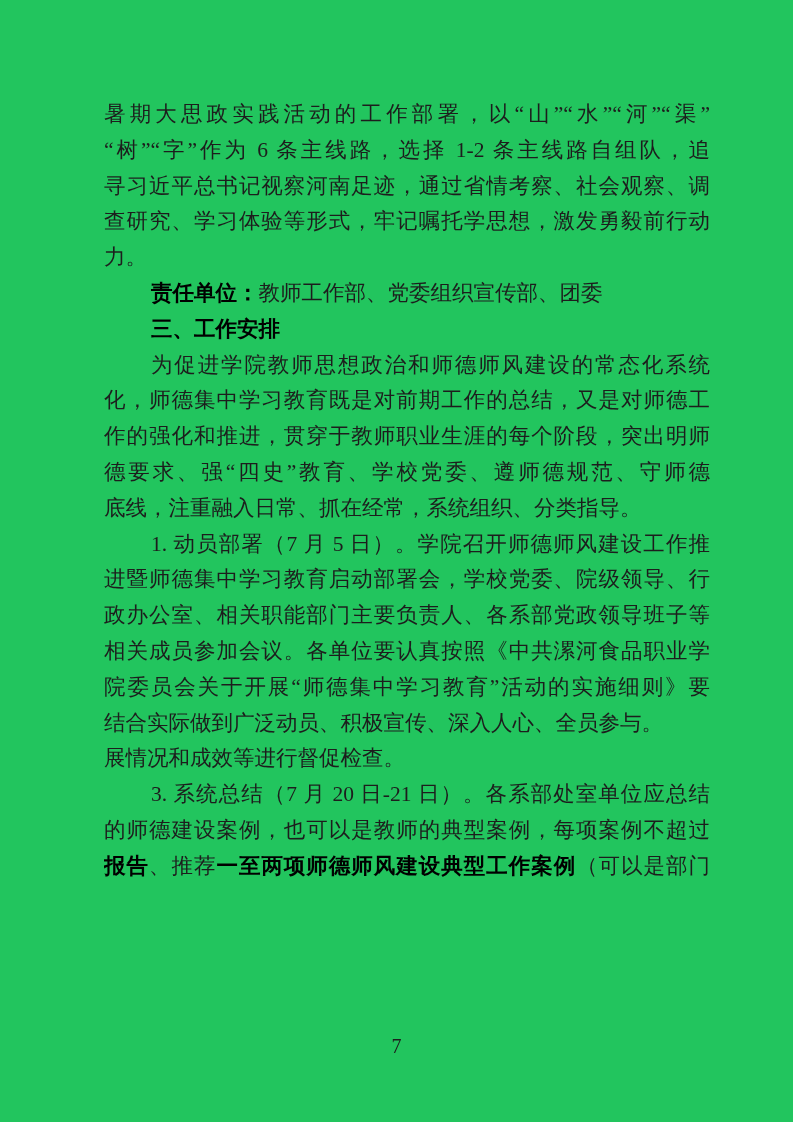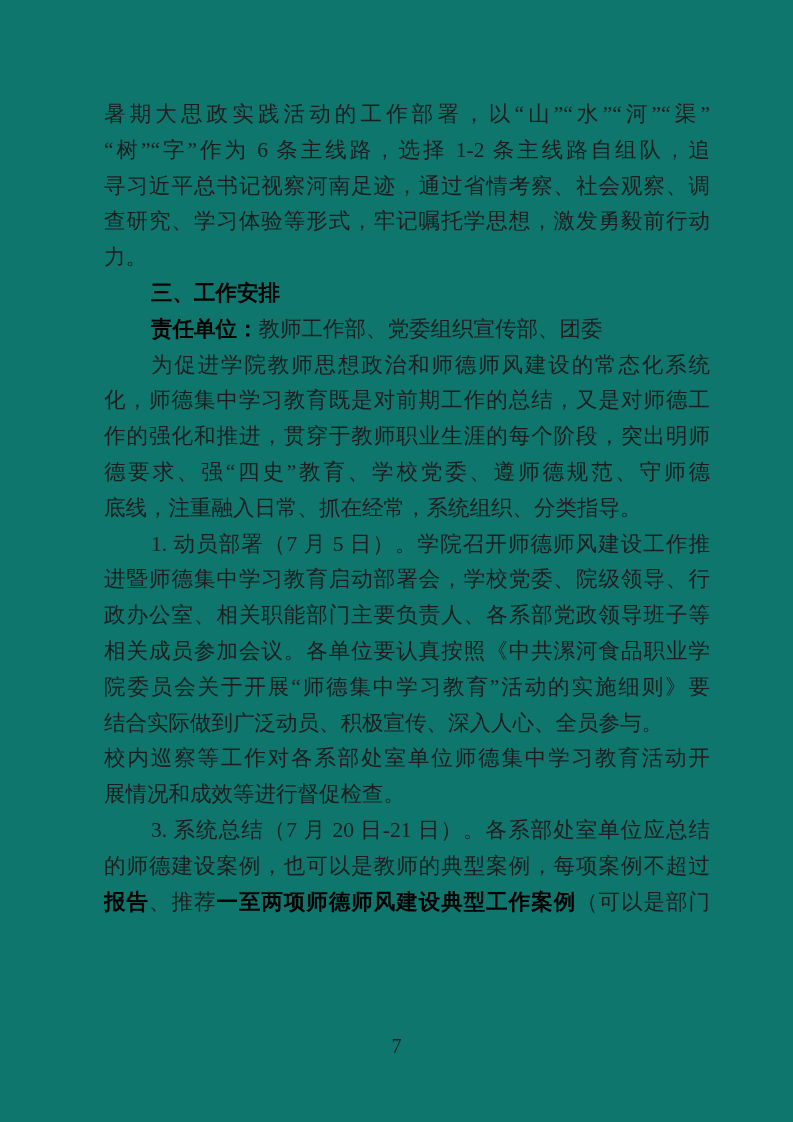--- a/index.html
+++ b/index.html
@@ -4,21 +4,21 @@
 <style>
   html, body {
     margin: 0;
     padding: 0;
     background: #ffffff;
   }
   .page {
     position: relative;
     width: 793px;
     height: 1122px;
-    background: #0f766e;
+    background: #22c55e;
     font-family: "Liberation Serif", "DejaVu Serif", serif;
     color: #1d1d1d;
     overflow: hidden;
   }
   .text-block {
     position: absolute;
     left: 104px;
     top: 97px;
     width: 606px;
   }
@@ -63,46 +63,45 @@
 
     <div class="para">
       <p class="ln"><span>暑期大思政实践活动的工作部署，以“山”“水”“河”“渠”</span></p>
       <p class="ln"><span>“树”“字”作为 6 条主线路，选择 1-2 条主线路自组队，追</span></p>
       <p class="ln"><span>寻习近平总书记视察河南足迹，通过省情考察、社会观察、调</span></p>
       <p class="ln"><span>查研究、学习体验等形式，牢记嘱托学思想，激发勇毅前行动</span></p>
       <p class="ln end"><span>力。</span></p>
     </div>
 
     <div class="para">
-      <p class="ln end ind"><span class="hei">三、工作安排</span></p>
+      <p class="ln end ind"><span class="hei">责任单位：</span><span>教师工作部、党委组织宣传部、团委</span></p>
     </div>
 
     <div class="para">
-      <p class="ln end ind"><span class="hei">责任单位：</span><span>教师工作部、党委组织宣传部、团委</span></p>
+      <p class="ln end ind"><span class="hei">三、工作安排</span></p>
     </div>
 
     <div class="para">
       <p class="ln ind"><span>为促进学院教师思想政治和师德师风建设的常态化系统</span></p>
       <p class="ln"><span>化，师德集中学习教育既是对前期工作的总结，又是对师德工</span></p>
       <p class="ln"><span>作的强化和推进，贯穿于教师职业生涯的每个阶段，突出明师</span></p>
       <p class="ln"><span>德要求、强“四史”教育、学校党委、遵师德规范、守师德</span></p>
       <p class="ln end"><span>底线，注重融入日常、抓在经常，系统组织、分类指导。</span></p>
     </div>
 
     <div class="para">
       <p class="ln ind"><span>1. 动员部署（7 月 5 日）。学院召开师德师风建设工作推</span></p>
       <p class="ln"><span>进暨师德集中学习教育启动部署会，学校党委、院级领导、行</span></p>
       <p class="ln"><span>政办公室、相关职能部门主要负责人、各系部党政领导班子等</span></p>
       <p class="ln"><span>相关成员参加会议。各单位要认真按照《中共漯河食品职业学</span></p>
       <p class="ln"><span>院委员会关于开展“师德集中学习教育”活动的实施细则》要</span></p>
       <p class="ln end"><span>结合实际做到广泛动员、积极宣传、深入人心、全员参与。</span></p>
     </div>
 
     <div class="para">
-      <p class="ln"><span>校内巡察等工作对各系部处室单位师德集中学习教育活动开</span></p>
       <p class="ln end"><span>展情况和成效等进行督促检查。</span></p>
     </div>
 
     <div class="para">
       <p class="ln ind"><span>3. 系统总结（7 月 20 日-21 日）。各系部处室单位应总结</span></p>
       <p class="ln"><span>的师德建设案例，也可以是教师的典型案例，每项案例不超过</span></p>
       <p class="ln"><span class="hei">报告</span><span>、推荐</span><span class="hei">一至两项师德师风建设典型工作案例</span><span>（可以是部门</span></p>
     </div>
 
   </div>

